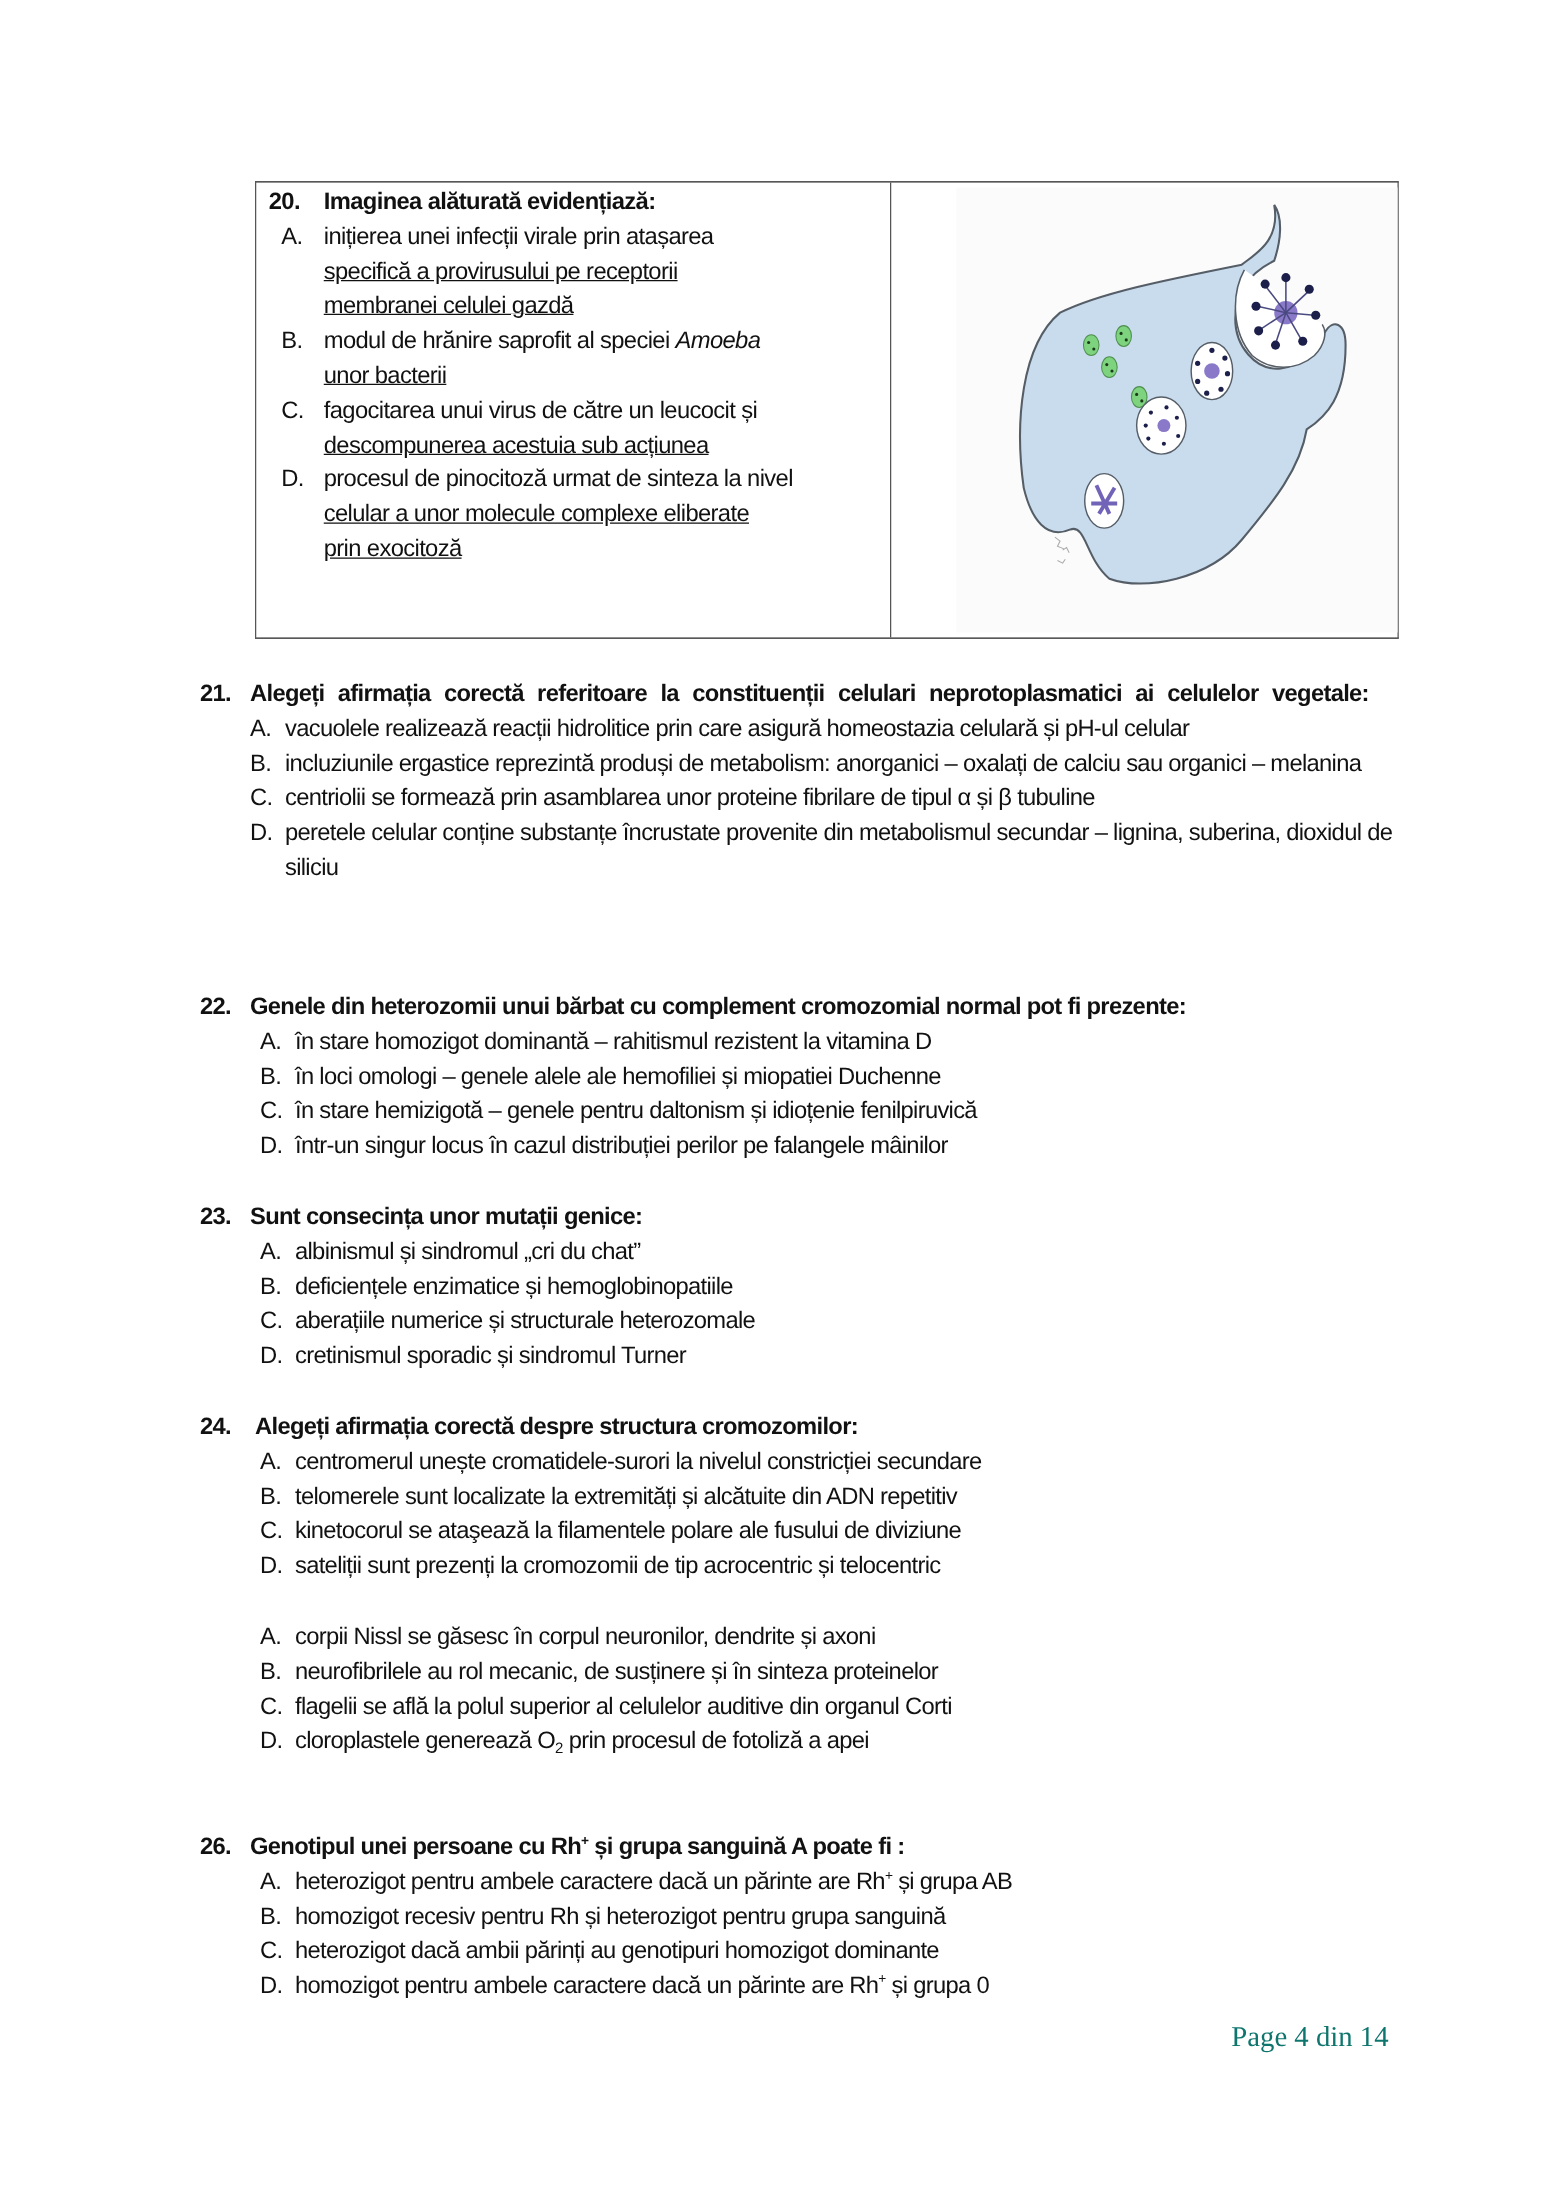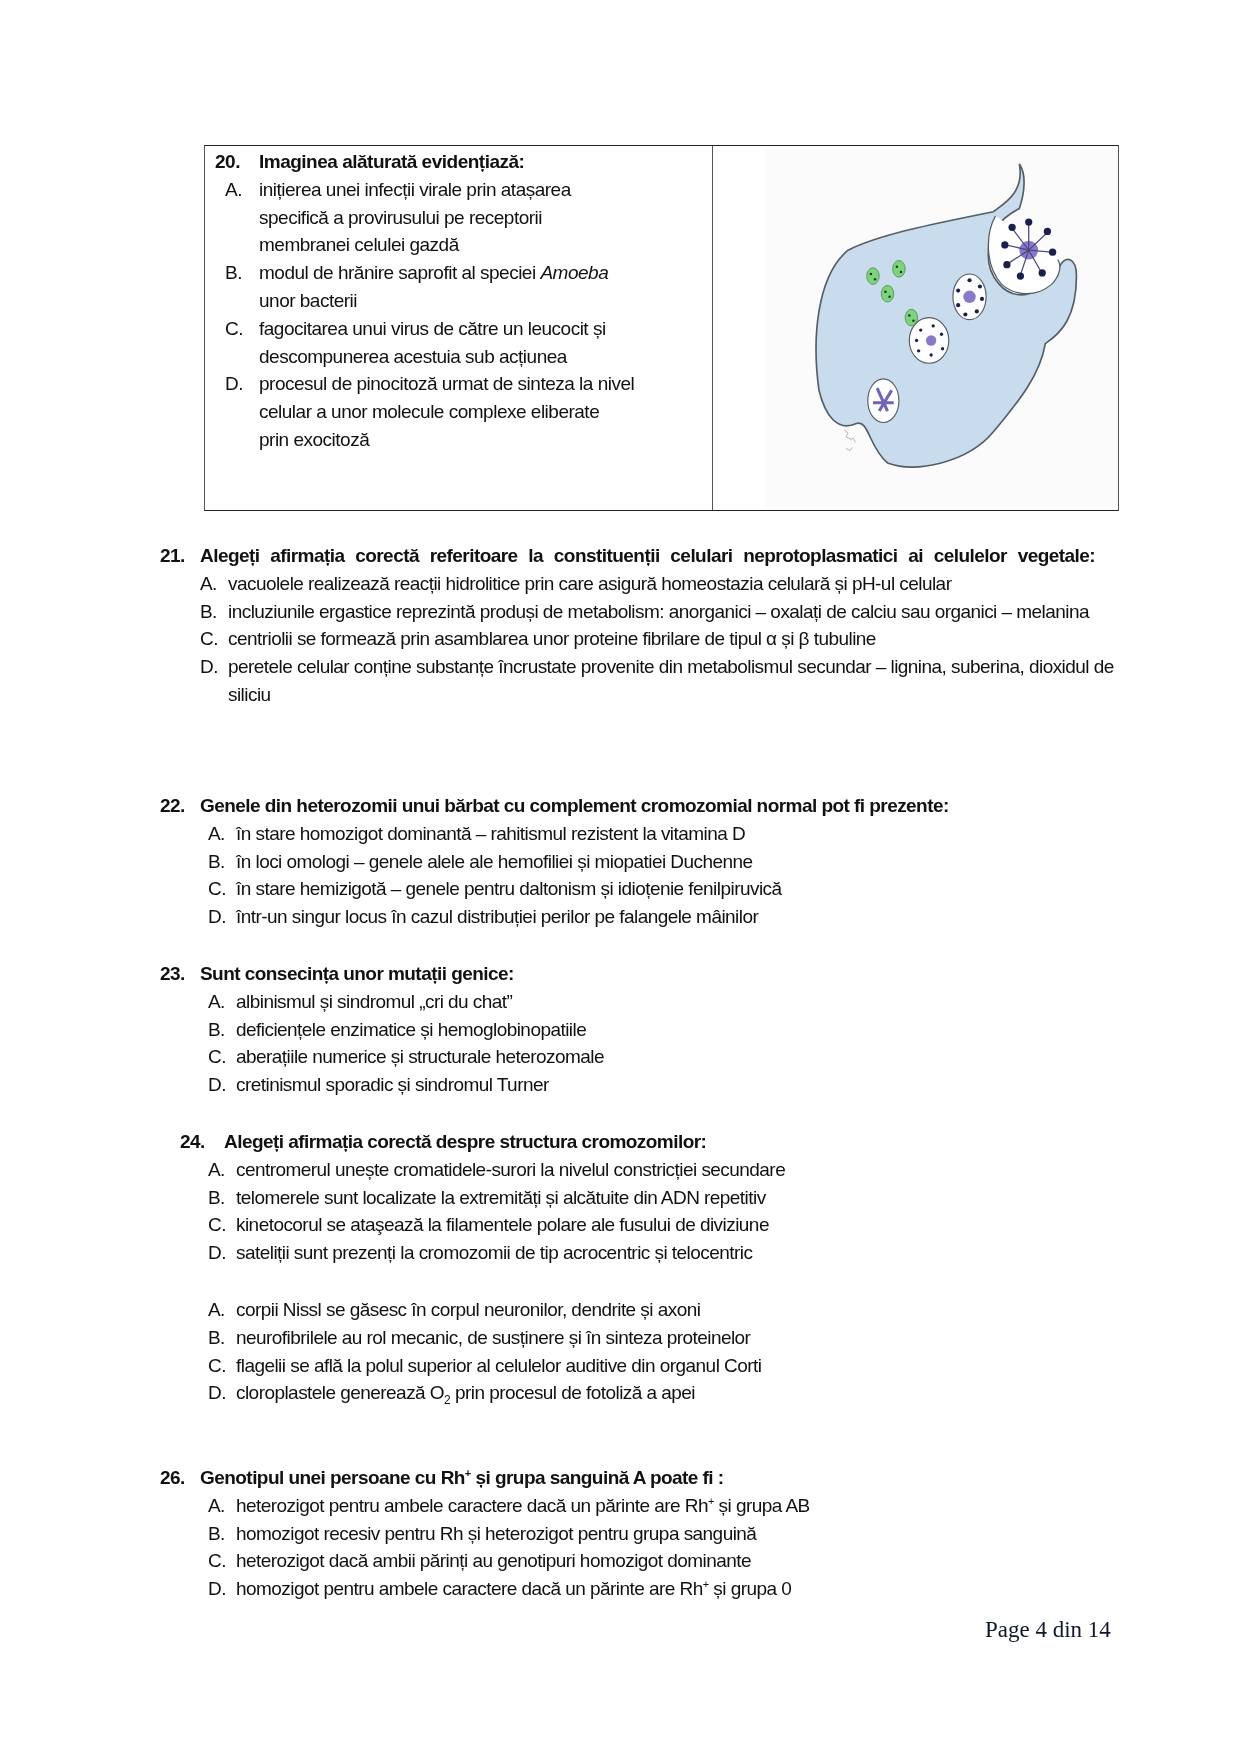--- a/index.html
+++ b/index.html
@@ -25,27 +25,27 @@
        letter-spacing: -0.55px; }
   .q .qtitle { display: flex; font-weight: bold; }
   .q .qtitle .qn { width: 40px; flex: 0 0 40px; }
   .q .opt { display: flex; padding-left: 48px; }
   .q .opt .ol { width: 28px; flex: 0 0 28px; }
   .q21 .opt { padding-left: 40px; }
   .q21 .qtitle .qtext { text-align: justify; text-align-last: left; word-spacing: 6px; }
 
   .opt-letter-20 { width: 44px; flex: 0 0 44px; padding-left: 10px; box-sizing: border-box; }
   .num-20 { width: 44px; flex: 0 0 44px; }
-  .cont { padding-left: 44px; }
+  .cont { padding-left: 44px; text-decoration: underline; }
 
   sup { font-size: 11px; line-height: 0; }
   sub { font-size: 12px; line-height: 0; }
 
   .footer { position: absolute; left: 985px; top: 1617px; font-family: "Liberation Serif", serif;
-            font-size: 23px; color: #0f172a; }
+            font-size: 23px; color: #0f766e; }
 </style>
 </head>
 <body>
 
 <div class="page">
 
   <div class="q20-table">
     <div class="q20-text">
       <div class="row qhead">
         <span class="num-20">20.</span>
@@ -242,21 +242,21 @@
         <span>aberațiile numerice și structurale heterozomale</span>
       </div>
     <div class="opt">
         <span class="ol">D.</span>
         <span>cretinismul sporadic și sindromul Turner</span>
       </div>
   </div>
 
   <div class="q" style="top:1128px;">
     <div class="qtitle">
-      <span class="qn" style="width:44px;flex-basis:44px;margin-left:20px;">24.</span>
+      <span class="qn" style="width:44px;flex-basis:44px;">24.</span>
       <span>Alegeți afirmația corectă despre structura cromozomilor:</span>
     </div>
     <div class="opt">
         <span class="ol">A.</span>
         <span>centromerul unește cromatidele-surori la nivelul constricției secundare</span>
       </div>
     <div class="opt">
         <span class="ol">B.</span>
         <span>telomerele sunt localizate la extremități și alcătuite din ADN repetitiv</span>
       </div>

